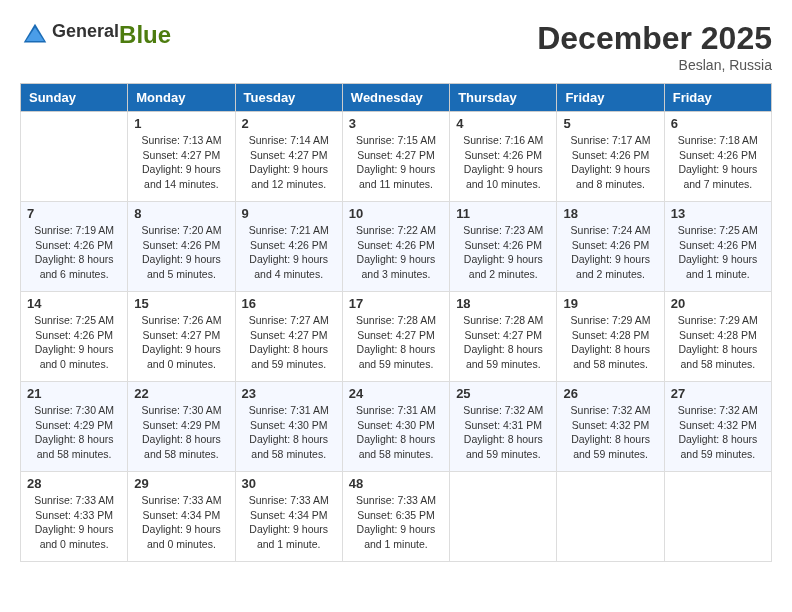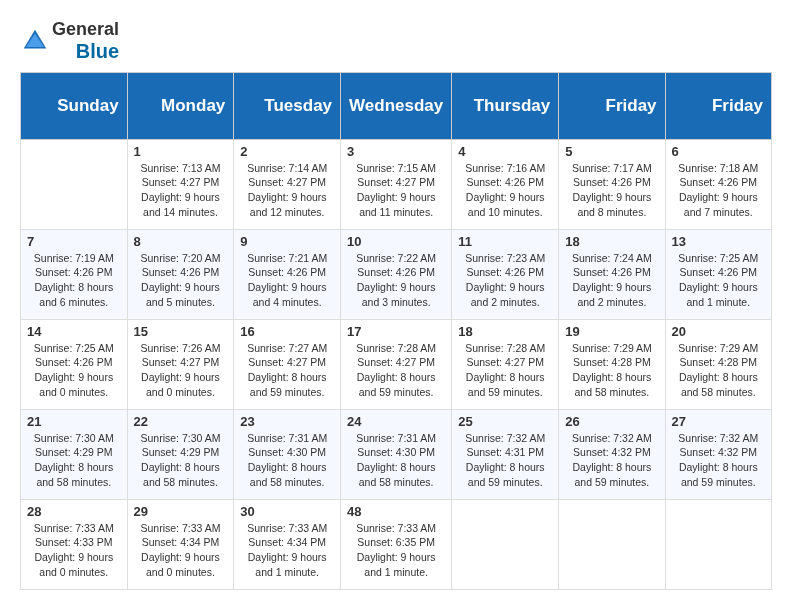--- a/index.html
+++ b/index.html
@@ -15,34 +15,32 @@
       justify-content: space-between;
       align-items: flex-start;
       margin-bottom: 10px;
     }
     .logo {
       display: flex;
       align-items: center;
     }
     .logo-text {
       display: flex;
-      flex-direction: column;
+      flex-direction: row;
       line-height: 1.1;
-      align-items: flex-end;
     }
     .logo-general {
       font-size: 18px;
       font-weight: bold;
       color: #333;
     }
     .logo-blue {
-      font-size: 20px;
+      font-size: 24px;
       font-weight: bold;
-      color: #0369a1;
-      margin-left: 8px;
+      color: #4d7c0f;
     }
     .logo-icon {
       width: 30px;
       height: 30px;
       margin-right: 2px;
     }
     .title-block {
       text-align: right;
     }
     .month-title {
@@ -54,23 +52,23 @@
       font-size: 14px;
       color: #555;
     }
     .calendar {
       width: 100%;
       border-collapse: collapse;
     }
     .calendar th {
       background: #1a6bb5;
       color: #fff;
-      font-size: 17px;
-      padding: 23px 8px;
-      text-align: right;
+      font-size: 13px;
+      padding: 6px 8px;
+      text-align: left;
       border: 1px solid #ccc;
     }
     .calendar td {
       border: 1px solid #ddd;
       vertical-align: top;
       padding: 4px 6px;
       font-size: 11px;
       color: #333;
       width: calc(100% / 7);
       min-height: 80px;
@@ -108,20 +106,24 @@
   <div class="logo">
     <svg class="logo-icon" viewBox="0 0 40 40">
       <polygon points="20,5 35,30 5,30" fill="#1a6bb5"></polygon>
       <polygon points="20,10 32,28 8,28" fill="#4a9de8"></polygon>
     </svg>
     <div class="logo-text">
       <span class="logo-general">General</span>
       <span class="logo-blue">Blue</span>
     </div>
   </div>
+  <div class="title-block">
+    <div class="month-title">December 2025</div>
+    <div class="location">Beslan, Russia</div>
+  </div>
 </div>
 
 <table class="calendar">
   <thead>
     <tr>
     <th>Sunday</th>
         <th>Monday</th>
         <th>Tuesday</th>
         <th>Wednesday</th>
         <th>Thursday</th>

